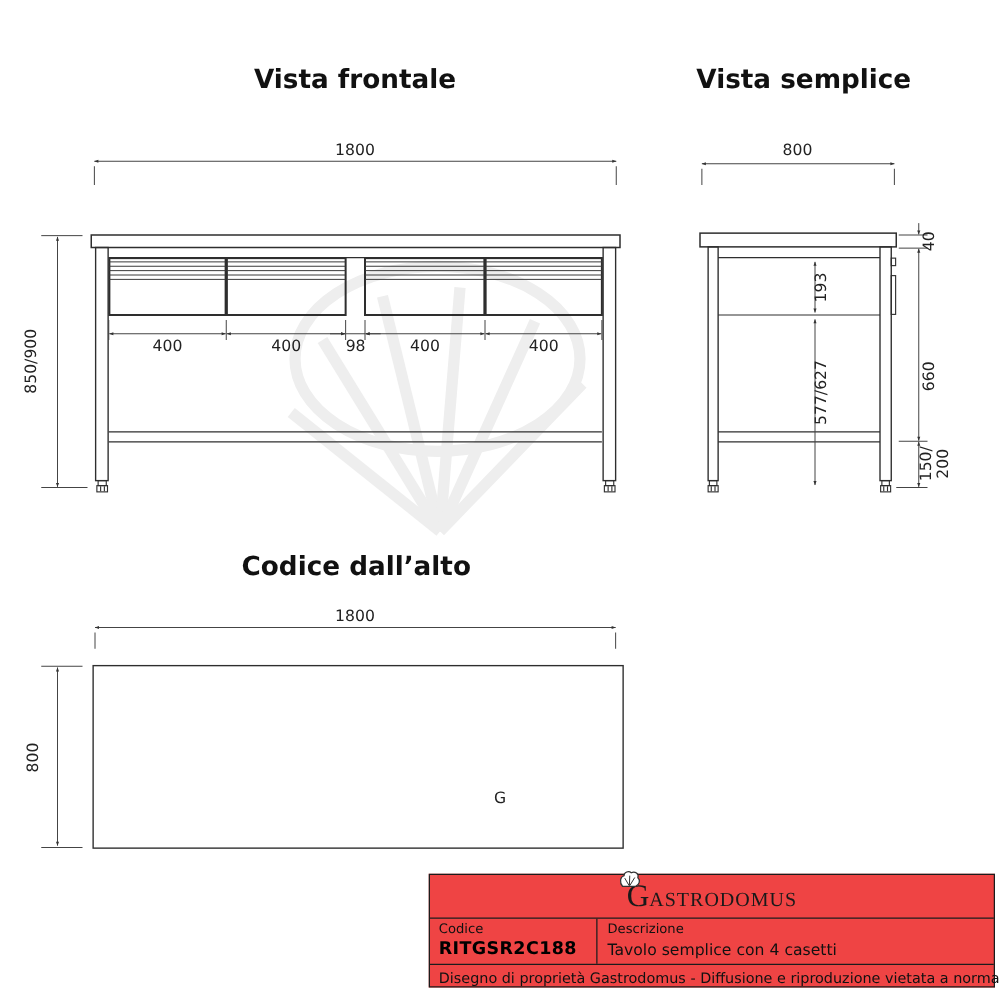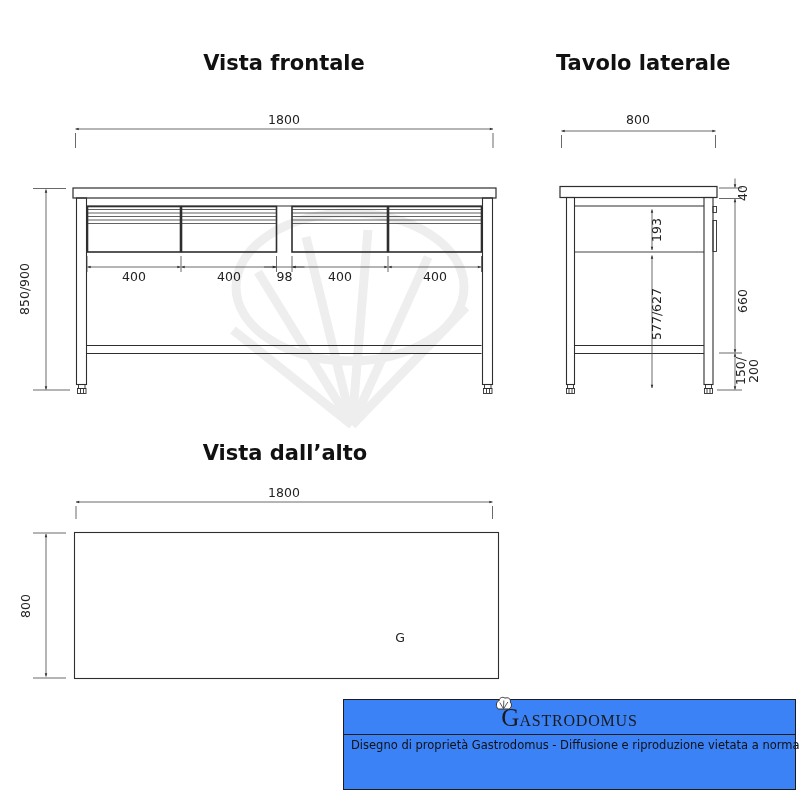--- a/index.html
+++ b/index.html
@@ -9,21 +9,21 @@
   }
   .vtitle{
     position:absolute;font-weight:bold;font-size:21px;color:#111;
     text-align:center;letter-spacing:0px;white-space:nowrap;
     font-family:"DejaVu Sans","Liberation Sans",sans-serif;
   }
   #drawing{position:absolute;left:0;top:0;}
   
   .tblock{
     position:absolute;left:343px;top:699px;width:453px;height:91px;
-    border:1.5px solid #1c1c1c;background:#3b82f6;box-sizing:border-box;
+    border:1.5px solid #1c1c1c;background:#ef4444;box-sizing:border-box;
   }
   .tb-logo-row{height:34px;position:relative;text-align:center;padding-top:4px;box-sizing:border-box;}
   .brand{position:relative;display:inline-block;font-family:"Liberation Serif","DejaVu Serif",serif;color:#1a1a1a;}
   .brand-g{font-size:25px;line-height:28px;}
   .brand-rest{font-size:16px;letter-spacing:0.8px;}
   .hat-icon{position:absolute;left:-7px;top:-8px;}
   .tb-mid{display:flex;border-top:1px solid #1c1c1c;height:37px;box-sizing:border-box;}
   .tb-codice{width:134px;border-right:1px solid #1c1c1c;box-sizing:border-box;padding:2px 0 0 7px;}
   .tb-desc{flex:1;padding:2px 0 0 8px;}
   .tb-label{font-size:10.5px;color:#111;}
@@ -221,31 +221,41 @@
     <line x1="33" y1="533" x2="66" y2="533"></line>
     <line x1="33" y1="678" x2="66" y2="678"></line>
   </g>
   <g>
     <text x="284" y="497" text-anchor="middle">1800</text>
     <text x="30" y="606" text-anchor="middle" transform="rotate(-90 30 606)">800</text>
   </g>
 </svg>
 
 <div class="vtitle" style="left:168px;top:51px;width:232px;">Vista frontale</div>
-<div class="vtitle" style="left:556px;top:51px;width:174px;">Tavolo laterale</div>
-<div class="vtitle" style="left:183px;top:441px;width:204px;">Vista dall’alto</div>
+<div class="vtitle" style="left:556px;top:51px;width:174px;">Vista semplice</div>
+<div class="vtitle" style="left:183px;top:441px;width:204px;">Codice dall’alto</div>
 
 <div class="tblock">
   <div class="tb-logo-row">
     <span class="brand">
       <span class="hat-icon">
         <svg width="20" height="16" viewBox="0 0 20 16">
           <path d="M4,13 C1.5,10 2,5.5 5.2,4.6 C5.2,1.6 9,0.4 11,2.2 C14,0.8 17.4,3 16.3,6.2 C18.5,8.2 17.6,12 14.5,13 Z" fill="#ffffff" stroke="#333" stroke-width="1"></path>
           <line x1="9.3" y1="12.5" x2="5.8" y2="6.5" stroke="#333" stroke-width="0.8"></line>
           <line x1="9.5" y1="12.5" x2="9.8" y2="4.5" stroke="#333" stroke-width="0.8"></line>
           <line x1="9.8" y1="12.5" x2="13.8" y2="6" stroke="#333" stroke-width="0.8"></line>
         </svg>
       </span>
       <span class="brand-g">G</span><span class="brand-rest">ASTRODOMUS</span>
     </span>
   </div>
+  <div class="tb-mid">
+    <div class="tb-codice">
+      <div class="tb-label">Codice</div>
+      <div class="tb-code">RITGSR2C188</div>
+    </div>
+    <div class="tb-desc">
+      <div class="tb-label">Descrizione</div>
+      <div class="tb-descval">Tavolo semplice con 4 casetti</div>
+    </div>
+  </div>
   <div class="tb-note">Disegno di proprietà Gastrodomus -  Diffusione e riproduzione vietata a norma di legge.</div>
 </div>
 
 </body></html>

